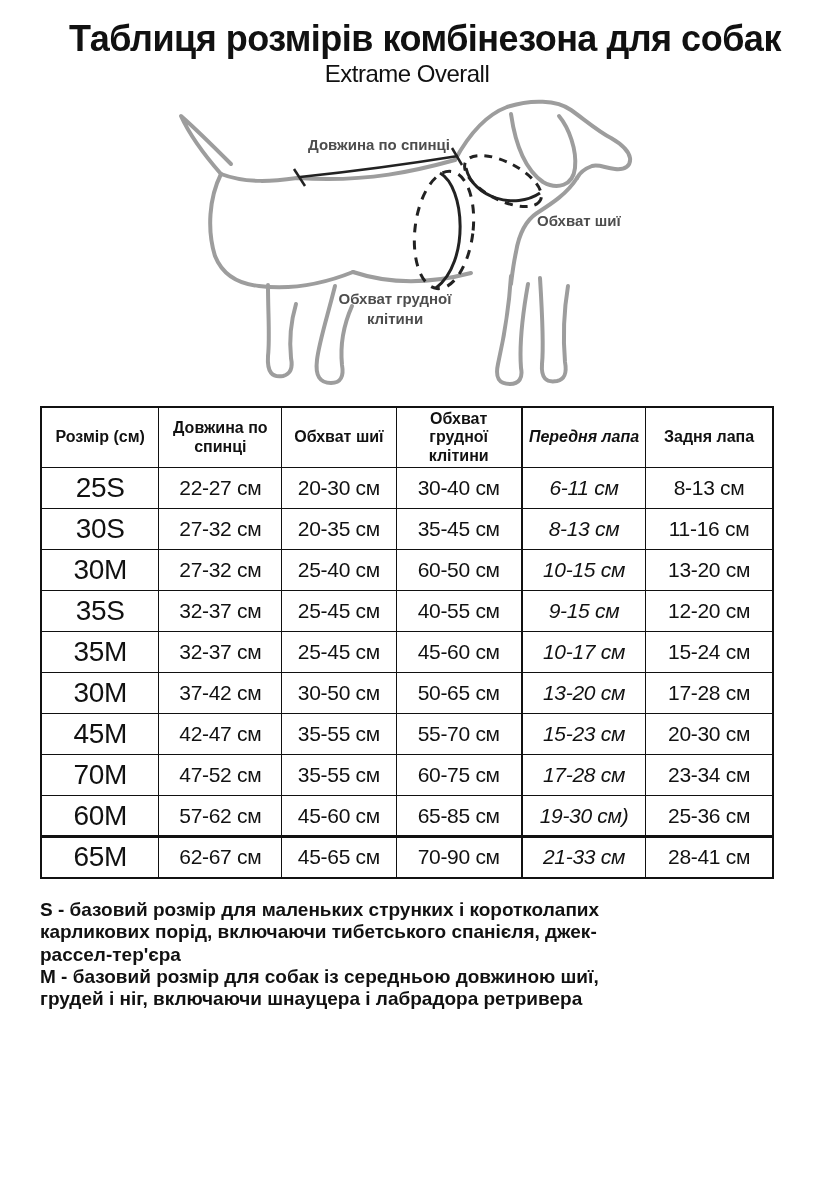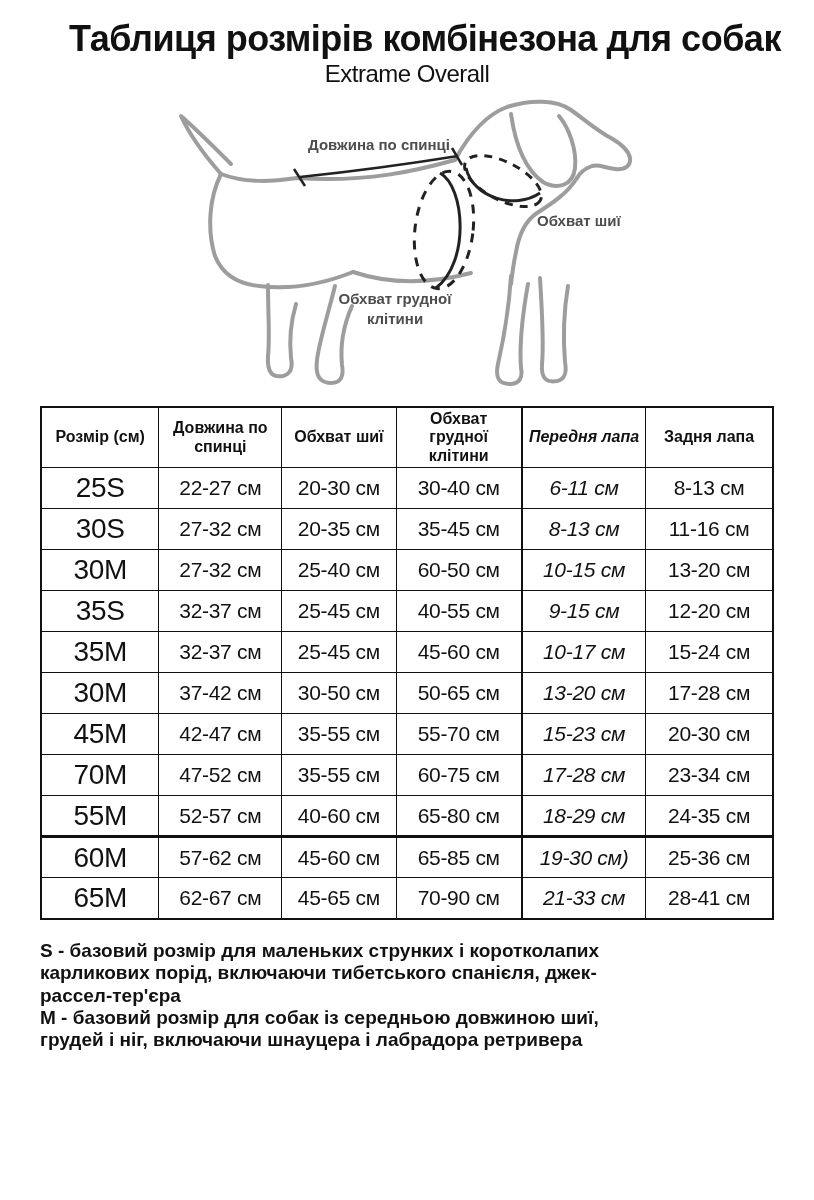--- a/index.html
+++ b/index.html
@@ -188,28 +188,20 @@
           </tr>
           <tr>
             <td>70M</td>
             <td>47-52 см</td>
             <td>35-55 см</td>
             <td>60-75 см</td>
             <td>17-28 см</td>
             <td>23-34 см</td>
           </tr>
           <tr>
-            <td>55M</td>
-            <td>52-57 см</td>
-            <td>40-60 см</td>
-            <td>65-80 см</td>
-            <td>18-29 см</td>
-            <td>24-35 см</td>
-          </tr>
-          <tr>
             <td>60M</td>
             <td>57-62 см</td>
             <td>45-60 см</td>
             <td>65-85 см</td>
             <td>19-30 см)</td>
             <td>25-36 см</td>
           </tr>
           <tr>
             <td>65M</td>
             <td>62-67 см</td>

